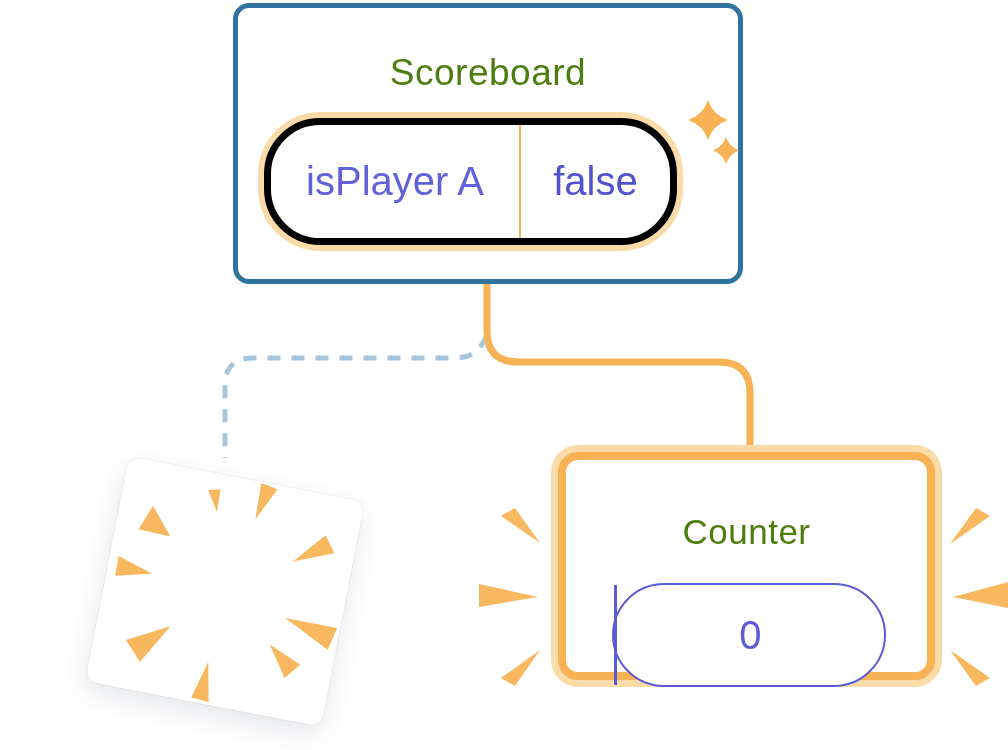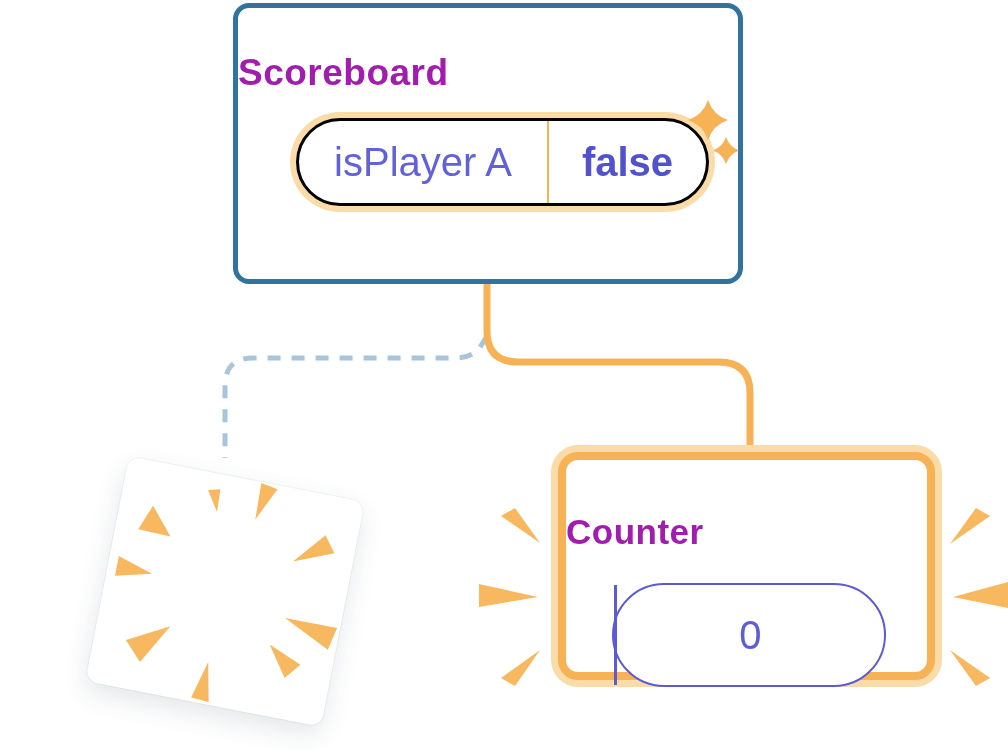--- a/index.html
+++ b/index.html
@@ -13,39 +13,39 @@
   .scoreboard-card{
     left:233px;top:3px;width:510px;height:281px;
     border:5px solid #30739f;border-radius:16px;
   }
   .counter-card{
     left:558px;top:452px;width:377px;height:228px;
     border:8px solid #f6b254;border-radius:20px;
     box-shadow:0 0 0 7px #fbdca8;
   }
   .card-title{
-    font-weight:700;color:#a21caf;letter-spacing:.5px;
+    text-align:center;font-weight:400;color:#4d7c0f;letter-spacing:.5px;
   }
   .scoreboard-card .card-title{margin-top:44px;font-size:37px;}
   .counter-card .card-title{margin-top:52px;font-size:35px;}
 
   
   .pill{position:absolute;display:flex;align-items:stretch;background:#fff;box-sizing:border-box;}
   .scoreboard-pill{
-    left:58px;top:110px;width:413px;height:88px;
-    border:3px solid #000000;border-radius:56px;
+    left:26px;top:110px;width:413px;height:127px;
+    border:7px solid #000000;border-radius:56px;
     box-shadow:0 0 0 6px #fbdca8;
   }
   .counter-pill{
     left:46px;top:123px;width:274px;height:104px;
     border:2.5px solid #5b5bd7;border-radius:52px;
   }
   .pill-cell{display:flex;align-items:center;justify-content:center;}
   .scoreboard-pill .key-cell{width:248px;font-size:40px;color:#6161d9;}
-  .scoreboard-pill .value-cell{flex:1;font-size:40px;font-weight:700;color:#5252ce;}
+  .scoreboard-pill .value-cell{flex:1;font-size:40px;font-weight:400;color:#5252ce;}
   .scoreboard-pill .divider{width:2px;background:#f6b254;}
   .counter-pill .key-cell{width:169px;font-size:37px;color:#5d5dd8;}
   .counter-pill .value-cell{flex:1;font-size:40px;color:#5d5dd8;}
   .counter-pill .divider{width:2.5px;background:#5b5bd7;}
 
   .sparkles{position:absolute;left:430px;top:85px;width:80px;height:85px;}
 
   
   .destroyed-card{
     position:absolute;left:105px;top:477px;width:240px;height:229px;

